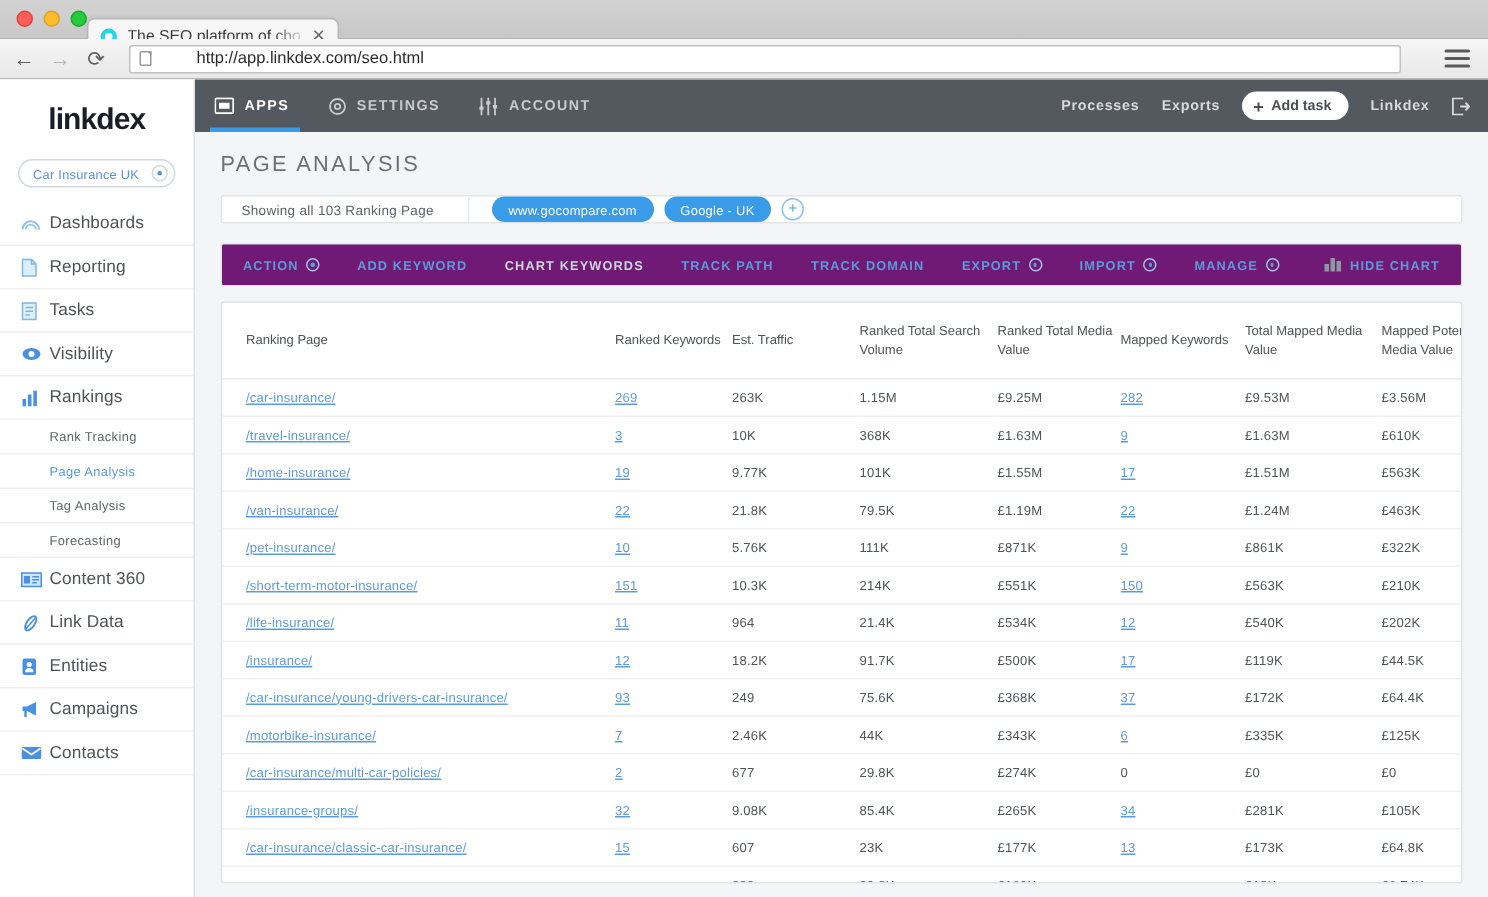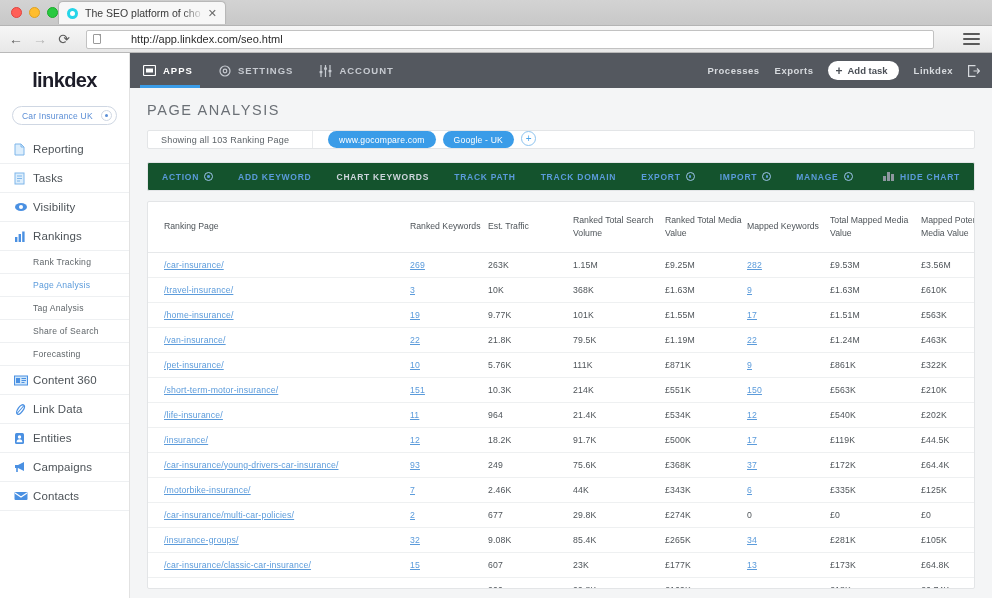--- a/index.html
+++ b/index.html
@@ -17,21 +17,21 @@
     background: linear-gradient(#d3d3d3, #c8c8c8);
     border-bottom:1px solid #b4b4b4;
   }
   .traffic { position:absolute; top:7px; left:11px; display:flex; gap:7px; }
   .traffic i { width:11px; height:11px; border-radius:50%; display:block; }
   .t-red{ background:#ff5f57; border:1px solid #e0443e; }
   .t-yellow{ background:#ffbd2e; border:1px solid #dea123; }
   .t-green{ background:#28c940; border:1px solid #1aab29; }
 
   .tab {
-    position:absolute; top:1px; left:58px; width:168px; height:23px;
+    position:absolute; top:12px; left:58px; width:168px; height:23px;
     background:#f7f7f7;
     border:1px solid #b8b8b8; border-bottom:none;
     border-top-left-radius:5px; border-top-right-radius:5px;
     display:flex; align-items:center; padding:0 8px;
     box-shadow: 0 -1px 2px rgba(0,0,0,.04);
   }
   .tab-favicon {
     width:11px; height:11px; border-radius:50%;
     border:3px solid #25d5e8; background:#fff;
     flex:0 0 auto; margin-right:7px;
@@ -128,32 +128,32 @@
   .page-title { font-size:14.5px; color:#6b7076; letter-spacing:1.6px; margin-bottom:12px; }
 
   .filter-bar {
     background:#fff; border:1px solid #e3e5e7; border-radius:2px; height:19px;
     display:flex; align-items:stretch; margin-bottom:13px;
   }
   .filter-showing {
     width:165px; display:flex; align-items:center; padding-left:13px;
     font-size:9px; color:#5d6368; letter-spacing:.2px; border-right:1px solid #e9ebed;
   }
-  .filter-chips { display:flex; align-items:flex-start; gap:7px; padding-left:15px; }
+  .filter-chips { display:flex; align-items:center; gap:7px; padding-left:15px; }
   .chip {
     background:#3a9ce8; color:#fff; border-radius:11px; height:17px; padding:0 11px;
     display:flex; align-items:center; font-size:8.6px; letter-spacing:.2px;
   }
   .chip-add {
     width:15px; height:15px; border-radius:50%; border:1px solid #8cc3ef; color:#4ca5ea;
     display:flex; align-items:center; justify-content:center; font-size:10px; line-height:1;
   }
 
   .action-bar {
-    background:#14532d; border:1px solid #e3e5e7; border-radius:2px; height:29px;
+    background:#701a75; border:1px solid #e3e5e7; border-radius:2px; height:29px;
     display:flex; align-items:center; padding:0 14px; margin-bottom:10px;
   }
   .act {
     display:flex; align-items:center; gap:5px; margin-right:25px;
     font-size:8.5px; font-weight:bold; letter-spacing:.75px; color:#5b9bdb;
   }
   .act.dim { color:#cdd5dc; }
   .act .dot {
     width:9px; height:9px; border-radius:50%; border:1px solid #9ec6e9;
     display:flex; align-items:center; justify-content:center;
@@ -235,20 +235,29 @@
       <div class="project-select">
         <span class="ps-label">Car Insurance UK</span>
         <span class="ps-caret">
             <i></i>
           </span>
       </div>
 
       <ul class="nav-list">
         <li class="nav-item">
           <span class="ico">
+            <svg width="13" height="11" viewBox="0 0 13 11">
+                <path d="M1 9a5.5 5.5 0 0 1 11 0" fill="none" stroke="#8fc0ee" stroke-width="1.4"></path>
+                <path d="M3.2 9a3.3 3.3 0 0 1 6.6 0" fill="none" stroke="#8fc0ee" stroke-width="1.2"></path>
+              </svg>
+          </span>
+          <span class="lbl">Dashboards</span>
+        </li>
+        <li class="nav-item">
+          <span class="ico">
             <svg width="11" height="13" viewBox="0 0 11 13">
                 <path d="M1 1h6l3 3v8H1z" fill="#ddeefc" stroke="#7fb6ea" stroke-width="1"></path>
                 <path d="M7 1v3h3" fill="none" stroke="#7fb6ea" stroke-width="1"></path>
               </svg>
           </span>
           <span class="lbl">Reporting</span>
         </li>
         <li class="nav-item">
           <span class="ico">
             <svg width="11" height="13" viewBox="0 0 11 13">
@@ -278,23 +287,20 @@
           <span class="lbl">Rankings</span>
         </li>
         <li class="nav-sub">
           <span>Rank Tracking</span>
         </li>
         <li class="nav-sub active">
           <span>Page Analysis</span>
         </li>
         <li class="nav-sub">
           <span>Tag Analysis</span>
-        </li>
-        <li class="nav-sub">
-          <span>Share of Search</span>
         </li>
         <li class="nav-sub">
           <span>Forecasting</span>
         </li>
         <li class="nav-item">
           <span class="ico">
             <svg width="14" height="11" viewBox="0 0 14 11">
                 <rect x="0.5" y="1" width="13" height="9" fill="#cfe6fa" stroke="#4a90e2"></rect>
                 <rect x="2" y="3" width="4" height="5" fill="#4a90e2"></rect>
                 <path d="M7.5 3.5h4.5M7.5 5.5h4.5M7.5 7.5h3" stroke="#4a90e2"></path>

